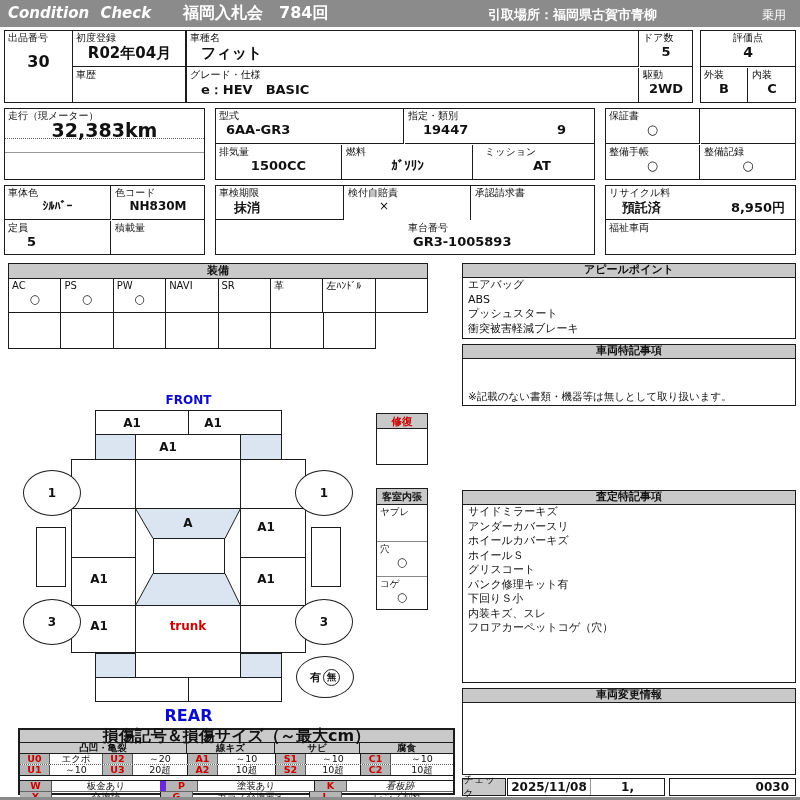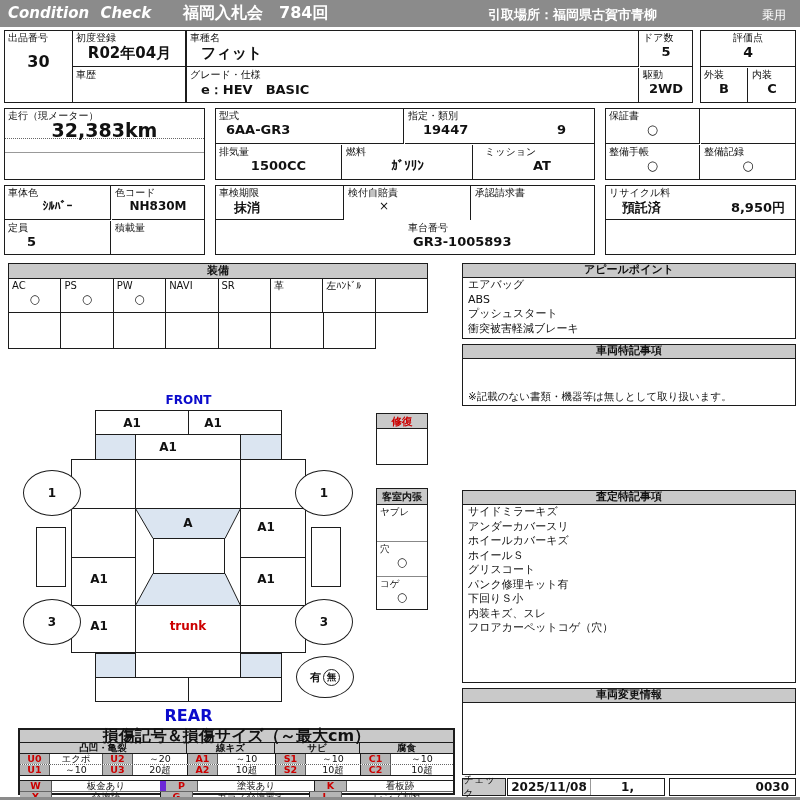--- a/index.html
+++ b/index.html
@@ -171,20 +171,23 @@
   </div>
 
   <div class="abs b" style="left:605px;top:185px;width:191px;height:70px;">
     <div class="abs" style="left:0;top:0;width:189px;height:34px;border-bottom:1px solid #1c1c1c;">
       <div class="lb">リサイクル料</div>
       <div style="display:flex;justify-content:space-between;padding:0 10px 0 16px;text-align:right;">
         <span class="vl" style="font-size:13px;">預託済</span>
         <span class="vl" style="font-size:13px;">8,950円</span>
       </div>
     </div>
+    <div class="abs" style="left:0;top:35px;width:189px;height:33px;">
+      <div class="lb">福祉車両</div>
+    </div>
   </div>
 
   <div class="abs" style="left:8px;top:263px;width:420px;">
     <div class="b hdrbar" style="height:14px;font-size:11px;line-height:13px;border-bottom:none;">装備</div>
     <div style="display:flex;">
       <div class="b" style="flex:1;height:33px;border-right:none;">
         <div class="lb">AC</div>
         <div class="ctr" style="font-size:12px;">○</div>
       </div>
       <div class="b" style="flex:1;height:33px;border-right:none;">
@@ -377,21 +380,21 @@
       <div class="ctr legtxt codecell" style="width:29px;height:10px;border-right:1px solid #555;">C2</div>
       <div class="ctr legtxt" style="flex:1;height:10px;">10超</div>
     </div>
     <div style="height:4px;"></div>
     <div style="display:flex;border-top:1px solid #1c1c1c;">
       <div class="ctr legtxt codecell" style="width:31px;height:10px;border-right:1px solid #555;">W</div>
       <div class="ctr legtxt" style="width:108px;height:10px;border-right:6px solid #6d28d9;">板金あり</div>
       <div class="ctr legtxt codecell" style="width:31px;height:10px;border-right:1px solid #555;">P</div>
       <div class="ctr legtxt" style="width:116px;height:10px;border-right:1px solid #1c1c1c;">塗装あり</div>
       <div class="ctr legtxt codecell" style="width:31px;height:10px;border-right:1px solid #555;">K</div>
-      <div class="ctr legtxt" style="flex:1;height:10px;">看板跡</div>
+      <div class="ctr legtxt" style="flex:1;height:10px;font-style:italic;">看板跡</div>
     </div>
     <div style="display:flex;border-top:1px solid #666;">
       <div class="ctr legtxt codecell" style="width:31px;height:10px;border-right:1px solid #555;">X</div>
       <div class="ctr legtxt" style="width:108px;height:10px;border-right:1px solid #1c1c1c;">交換跡</div>
       <div class="ctr legtxt codecell" style="width:31px;height:10px;border-right:1px solid #555;">G</div>
       <div class="ctr legtxt" style="width:116px;height:10px;border-right:1px solid #1c1c1c;">ガラス交換要す</div>
       <div class="ctr legtxt codecell" style="width:31px;height:10px;border-right:1px solid #555;">L</div>
       <div class="ctr legtxt" style="flex:1;height:10px;">レンズ割れ</div>
     </div>
   </div>

